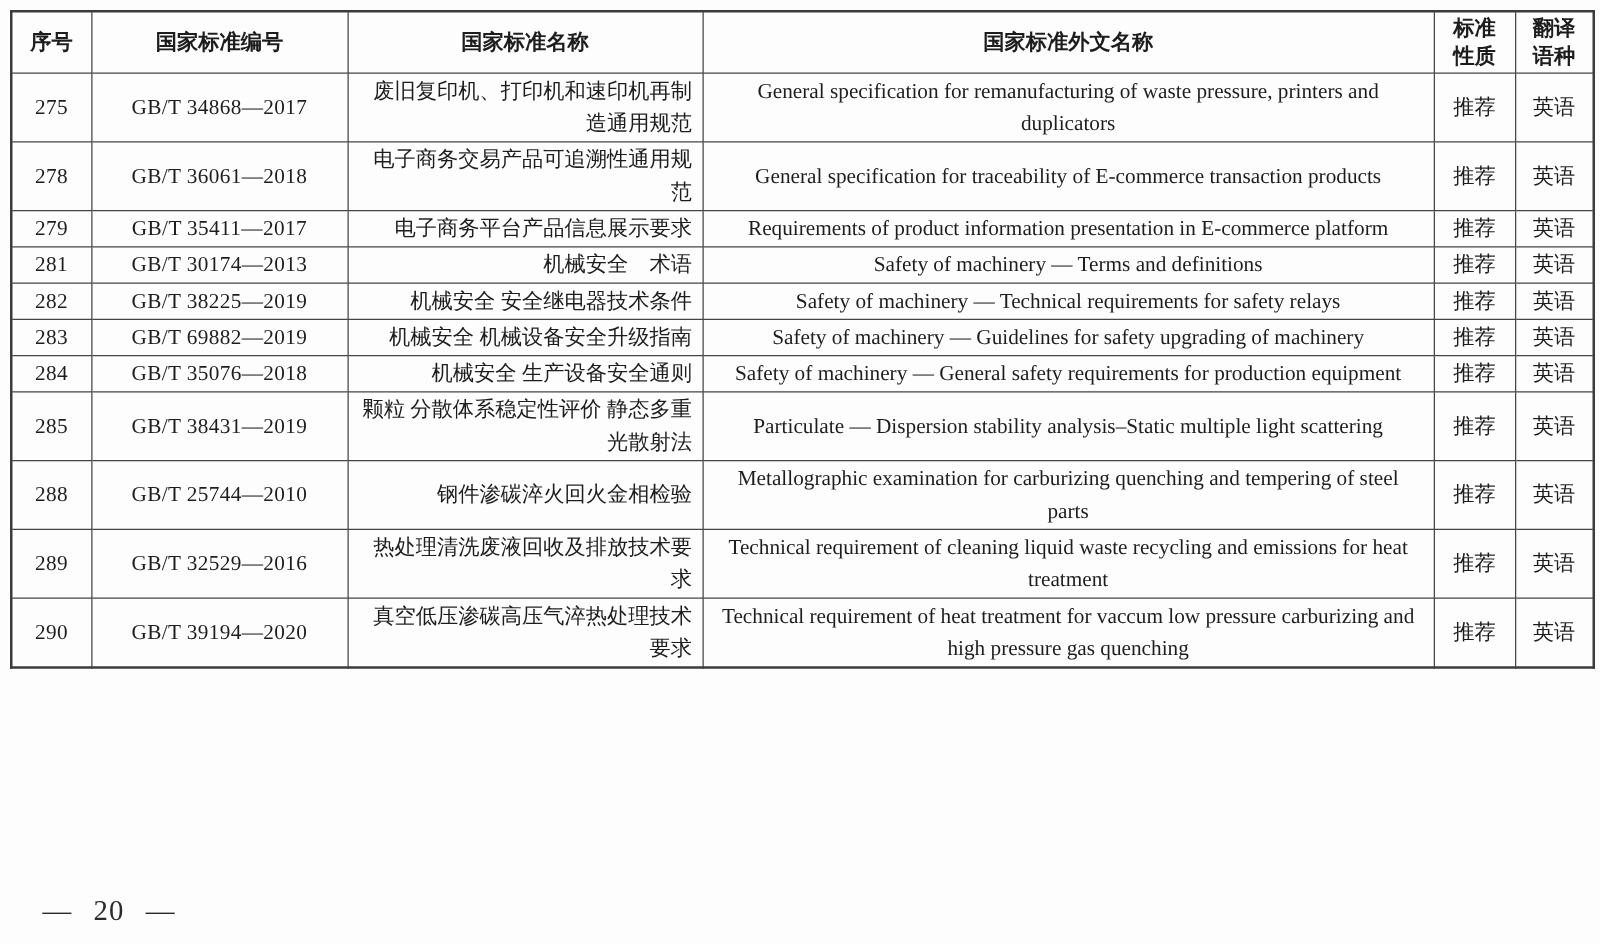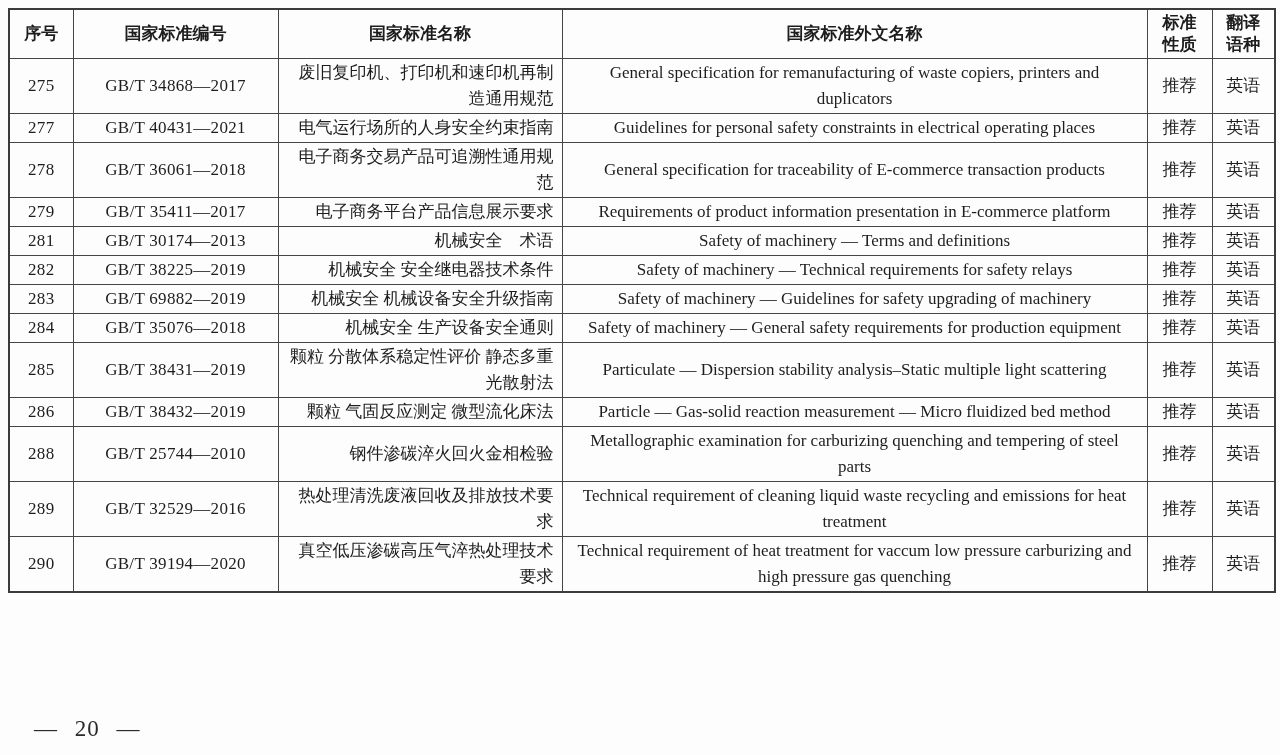--- a/index.html
+++ b/index.html
@@ -74,29 +74,21 @@
 性质</th>
         <th>翻译
 语种</th>
       </tr>
     </thead>
     <tbody>
         <tr>
           <td class="col-no">275</td>
           <td class="col-code">GB/T 34868—2017</td>
           <td class="col-zh">废旧复印机、打印机和速印机再制造通用规范</td>
-          <td class="col-en">General specification for remanufacturing of waste copiers, printers and duplicators</td>
-          <td class="col-nature">推荐</td>
-          <td class="col-lang">英语</td>
-        </tr>
-        <tr>
-          <td class="col-no">277</td>
-          <td class="col-code">GB/T 40431—2021</td>
-          <td class="col-zh">电气运行场所的人身安全约束指南</td>
-          <td class="col-en">Guidelines for personal safety constraints in electrical operating places</td>
+          <td class="col-en">General specification for remanufacturing of waste pressure, printers and duplicators</td>
           <td class="col-nature">推荐</td>
           <td class="col-lang">英语</td>
         </tr>
         <tr>
           <td class="col-no">278</td>
           <td class="col-code">GB/T 36061—2018</td>
           <td class="col-zh">电子商务交易产品可追溯性通用规范</td>
           <td class="col-en">General specification for traceability of E-commerce transaction products</td>
           <td class="col-nature">推荐</td>
           <td class="col-lang">英语</td>
@@ -143,28 +135,20 @@
         </tr>
         <tr>
           <td class="col-no">285</td>
           <td class="col-code">GB/T 38431—2019</td>
           <td class="col-zh">颗粒 分散体系稳定性评价 静态多重光散射法</td>
           <td class="col-en">Particulate — Dispersion stability analysis–Static multiple light scattering</td>
           <td class="col-nature">推荐</td>
           <td class="col-lang">英语</td>
         </tr>
         <tr>
-          <td class="col-no">286</td>
-          <td class="col-code">GB/T 38432—2019</td>
-          <td class="col-zh">颗粒 气固反应测定 微型流化床法</td>
-          <td class="col-en">Particle — Gas-solid reaction measurement — Micro fluidized bed method</td>
-          <td class="col-nature">推荐</td>
-          <td class="col-lang">英语</td>
-        </tr>
-        <tr>
           <td class="col-no">288</td>
           <td class="col-code">GB/T 25744—2010</td>
           <td class="col-zh">钢件渗碳淬火回火金相检验</td>
           <td class="col-en">Metallographic examination for carburizing quenching and tempering of steel parts</td>
           <td class="col-nature">推荐</td>
           <td class="col-lang">英语</td>
         </tr>
         <tr>
           <td class="col-no">289</td>
           <td class="col-code">GB/T 32529—2016</td>

